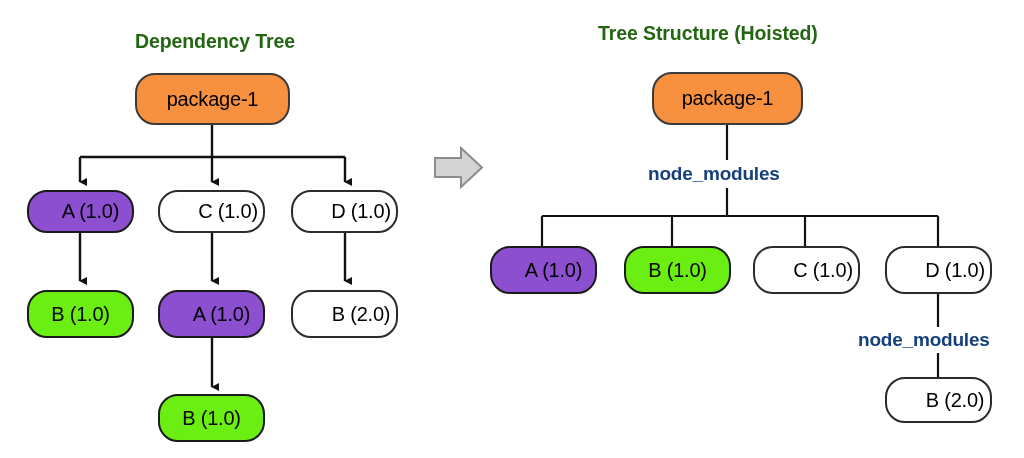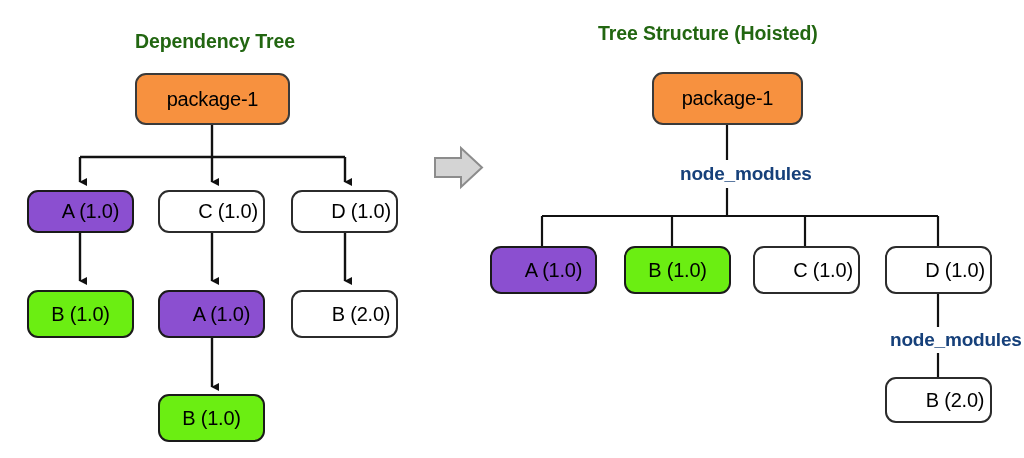--- a/index.html
+++ b/index.html
@@ -33,40 +33,40 @@
     white-space: nowrap;
     letter-spacing: -0.1px;
   }
   .node {
     position: absolute;
     box-sizing: border-box;
     display: flex;
     align-items: center;
     justify-content: center;
     border: 2px solid #231f20;
-    border-radius: 11px;
+    border-radius: 20px;
     font-size: 20px;
     color: #000000;
     background: #ffffff;
     white-space: nowrap;
     letter-spacing: -0.2px;
   }
   .node.orange { background: #F7913F; border-color: #3a3a3a; }
   .node.purple { background: #8B4FD0; border-color: #1a1a1a; padding-left: 20px; }
   .node.green  { background: #6BEE12; border-color: #1a1a1a; }
   .node.white  { background: #ffffff; border-color: #2b2b2b; padding-left: 33px; }
   .folder-label {
     position: absolute;
     font-size: 19px;
     font-weight: bold;
     color: #1F4E8C;
     white-space: nowrap;
     letter-spacing: -0.2px;
   }
-  .folder-label.navy { color: #16407A; margin-left: 32px; }
+  .folder-label.navy { color: #16407A; }
 </style>
 </head>
 <body>
 
 <div id="canvas">
 
   <svg class="edges" viewBox="0 0 1024 458">
     <defs>
       <marker id="arrowhead" markerWidth="9" markerHeight="9" refX="4" refY="7.2" orient="auto" markerUnits="userSpaceOnUse">
         <path d="M0,0 L8,0 L4,8 Z" fill="#111111"></path>

